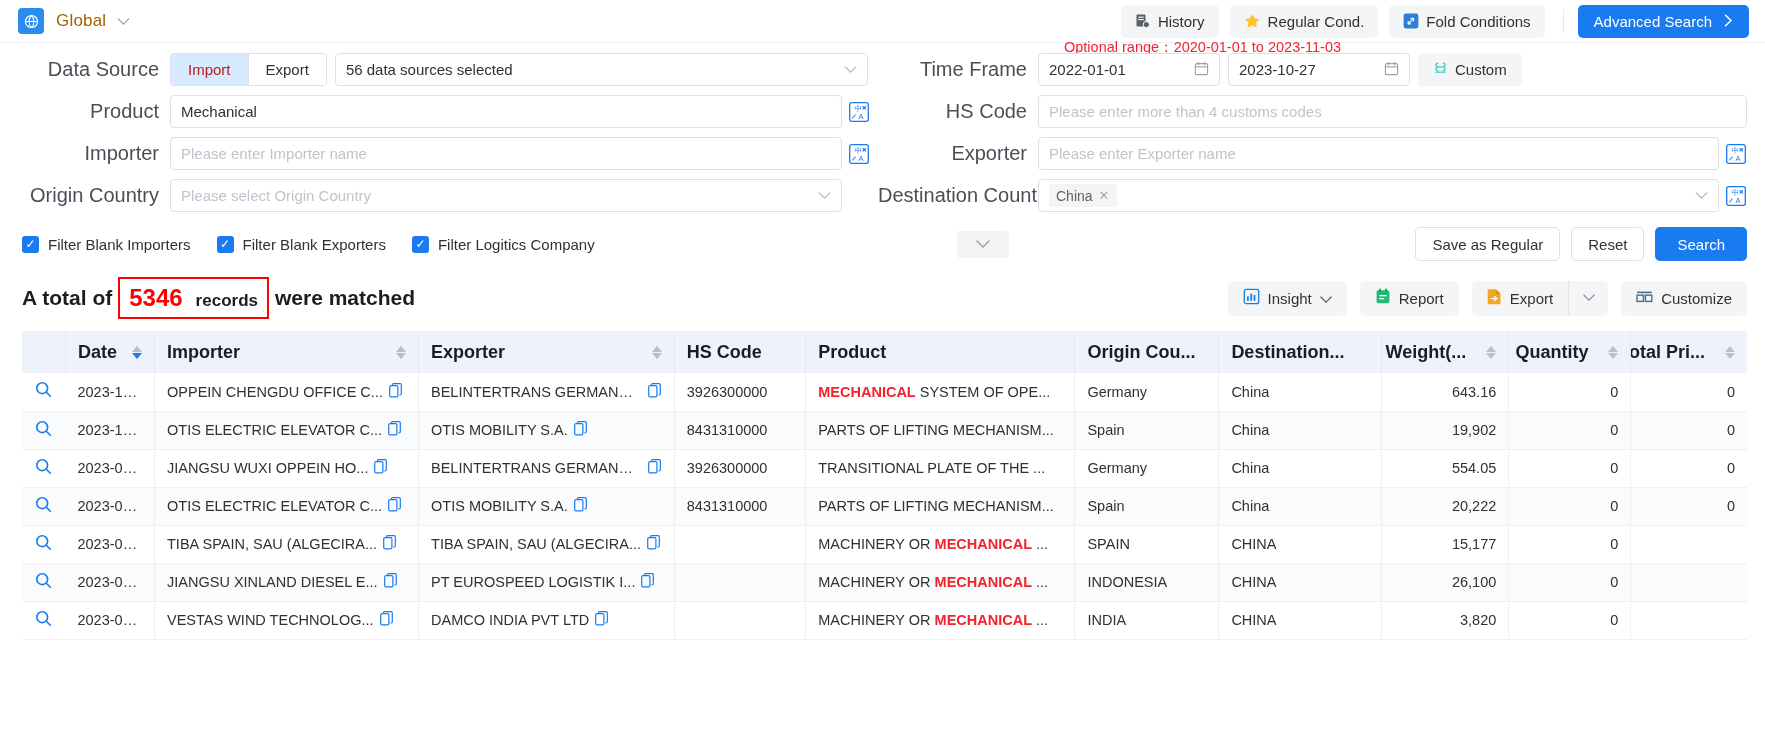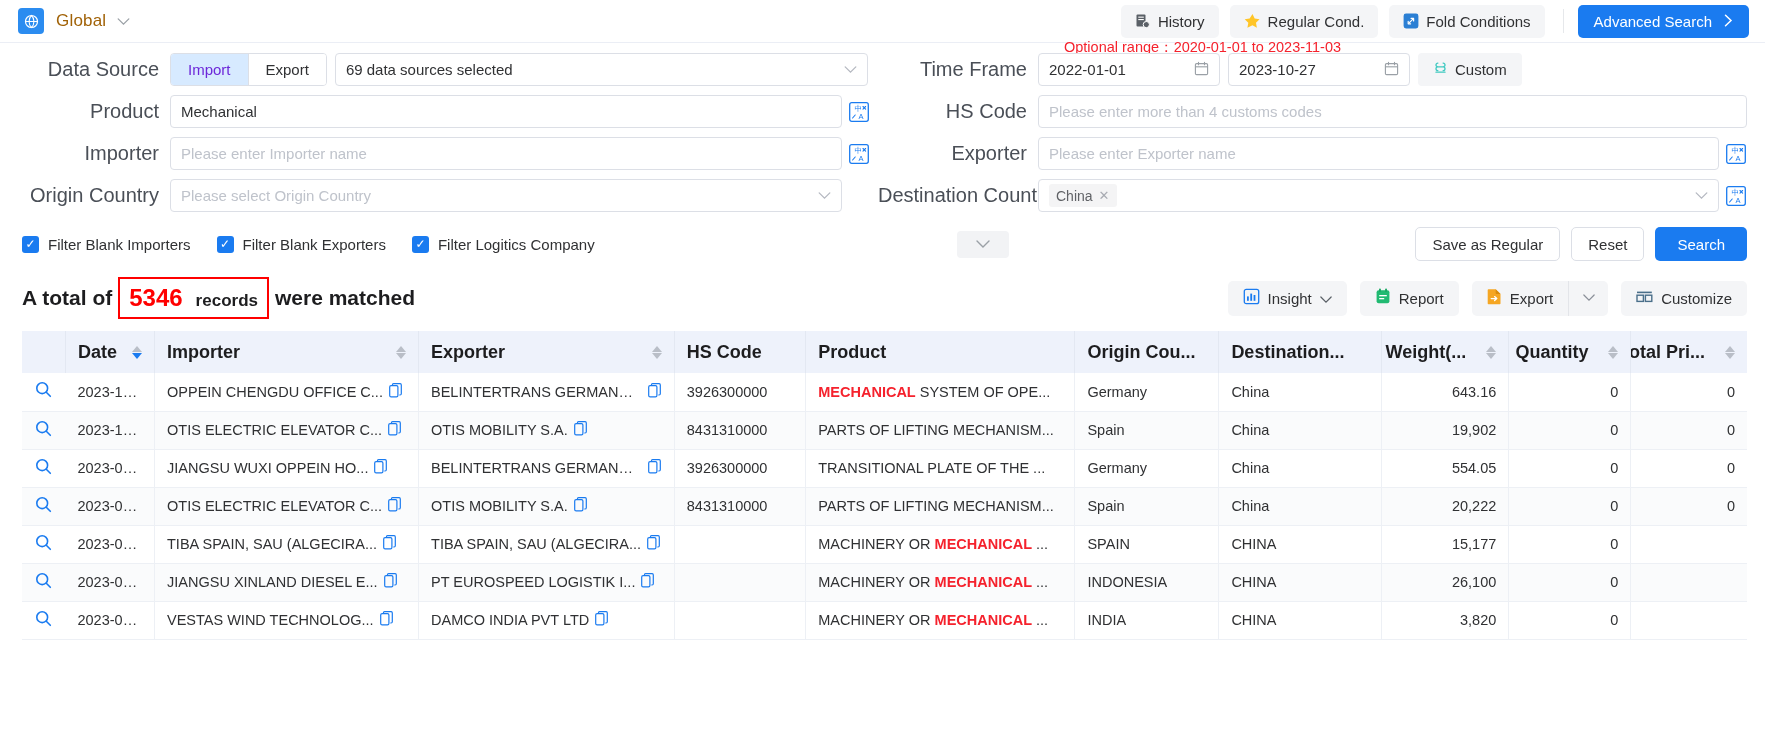--- a/index.html
+++ b/index.html
@@ -91,21 +91,21 @@
   .inp .cal { margin-left: auto; color: #9aa0a6; font-size: 14px; }
 
   
   .seg {
     display: flex; height: 33px; border: 1px solid #dcdfe6; border-radius: 4px; overflow: hidden;
   }
   .seg div {
     padding: 0 17px; display: flex; align-items: center; font-size: 15px; cursor: pointer;
     background: #fff; color: #303133;
   }
-  .seg .active { background: #d7eaff; color: #6d28d9; }
+  .seg .active { background: #d7eaff; color: #b91c1c; }
   .seg div + div { border-left: 1px solid #dcdfe6; }
   .ds-select { width: 533px; margin-left: 8px; }
 
   .wide-left { width: 672px; }
   .wide-right { flex: 1; }
 
   .trans-ic {
     width: 22px; height: 22px; margin-left: 6px;
     display: flex; align-items: center; justify-content: center;
     cursor: pointer;
@@ -316,21 +316,21 @@
   </div>
 
   <div class="row">
     <div class="half left">
       <div class="flabel">Data Source</div>
       <div class="seg">
         <div class="active">Import</div>
         <div>Export</div>
       </div>
       <div class="inp ds-select">
-        <span>69 data sources selected</span>
+        <span>56 data sources selected</span>
         <span class="chev">
           <svg width="13" height="8" viewBox="0 0 14 9">
               <path d="M1 1l6 6 6-6" stroke="#b4b8c0" stroke-width="1.4" fill="none" stroke-linecap="round"></path>
             </svg>
         </span>
       </div>
     </div>
     <div class="half right">
       <div class="flabel">Time Frame</div>
       <div class="inp date-inp">

